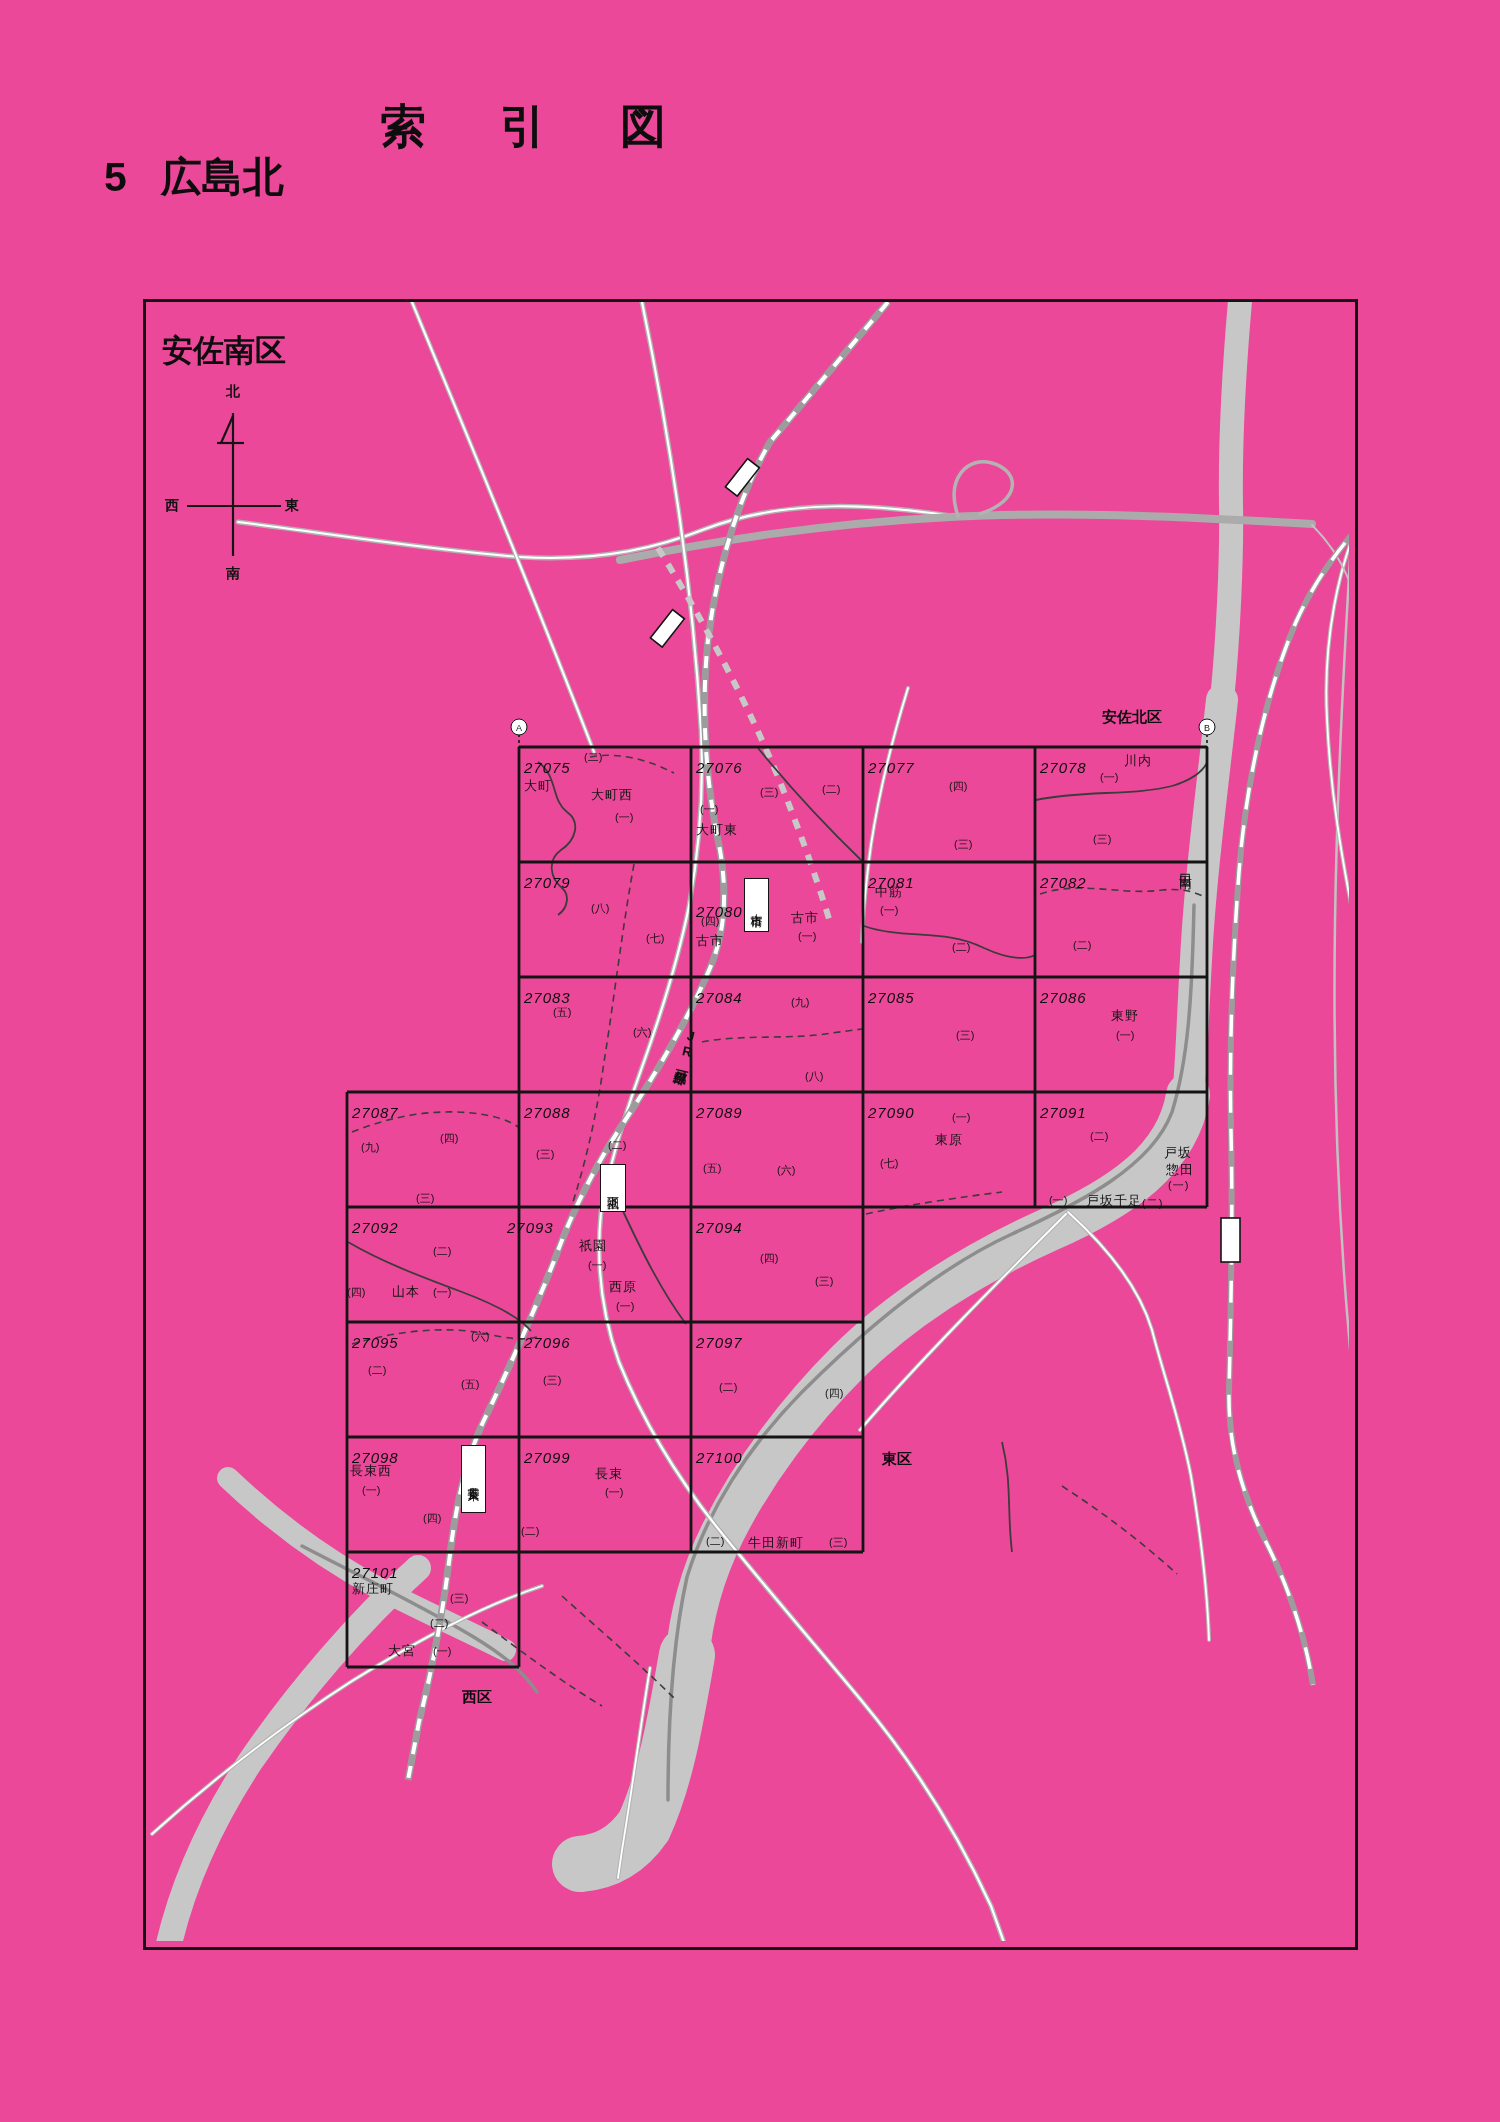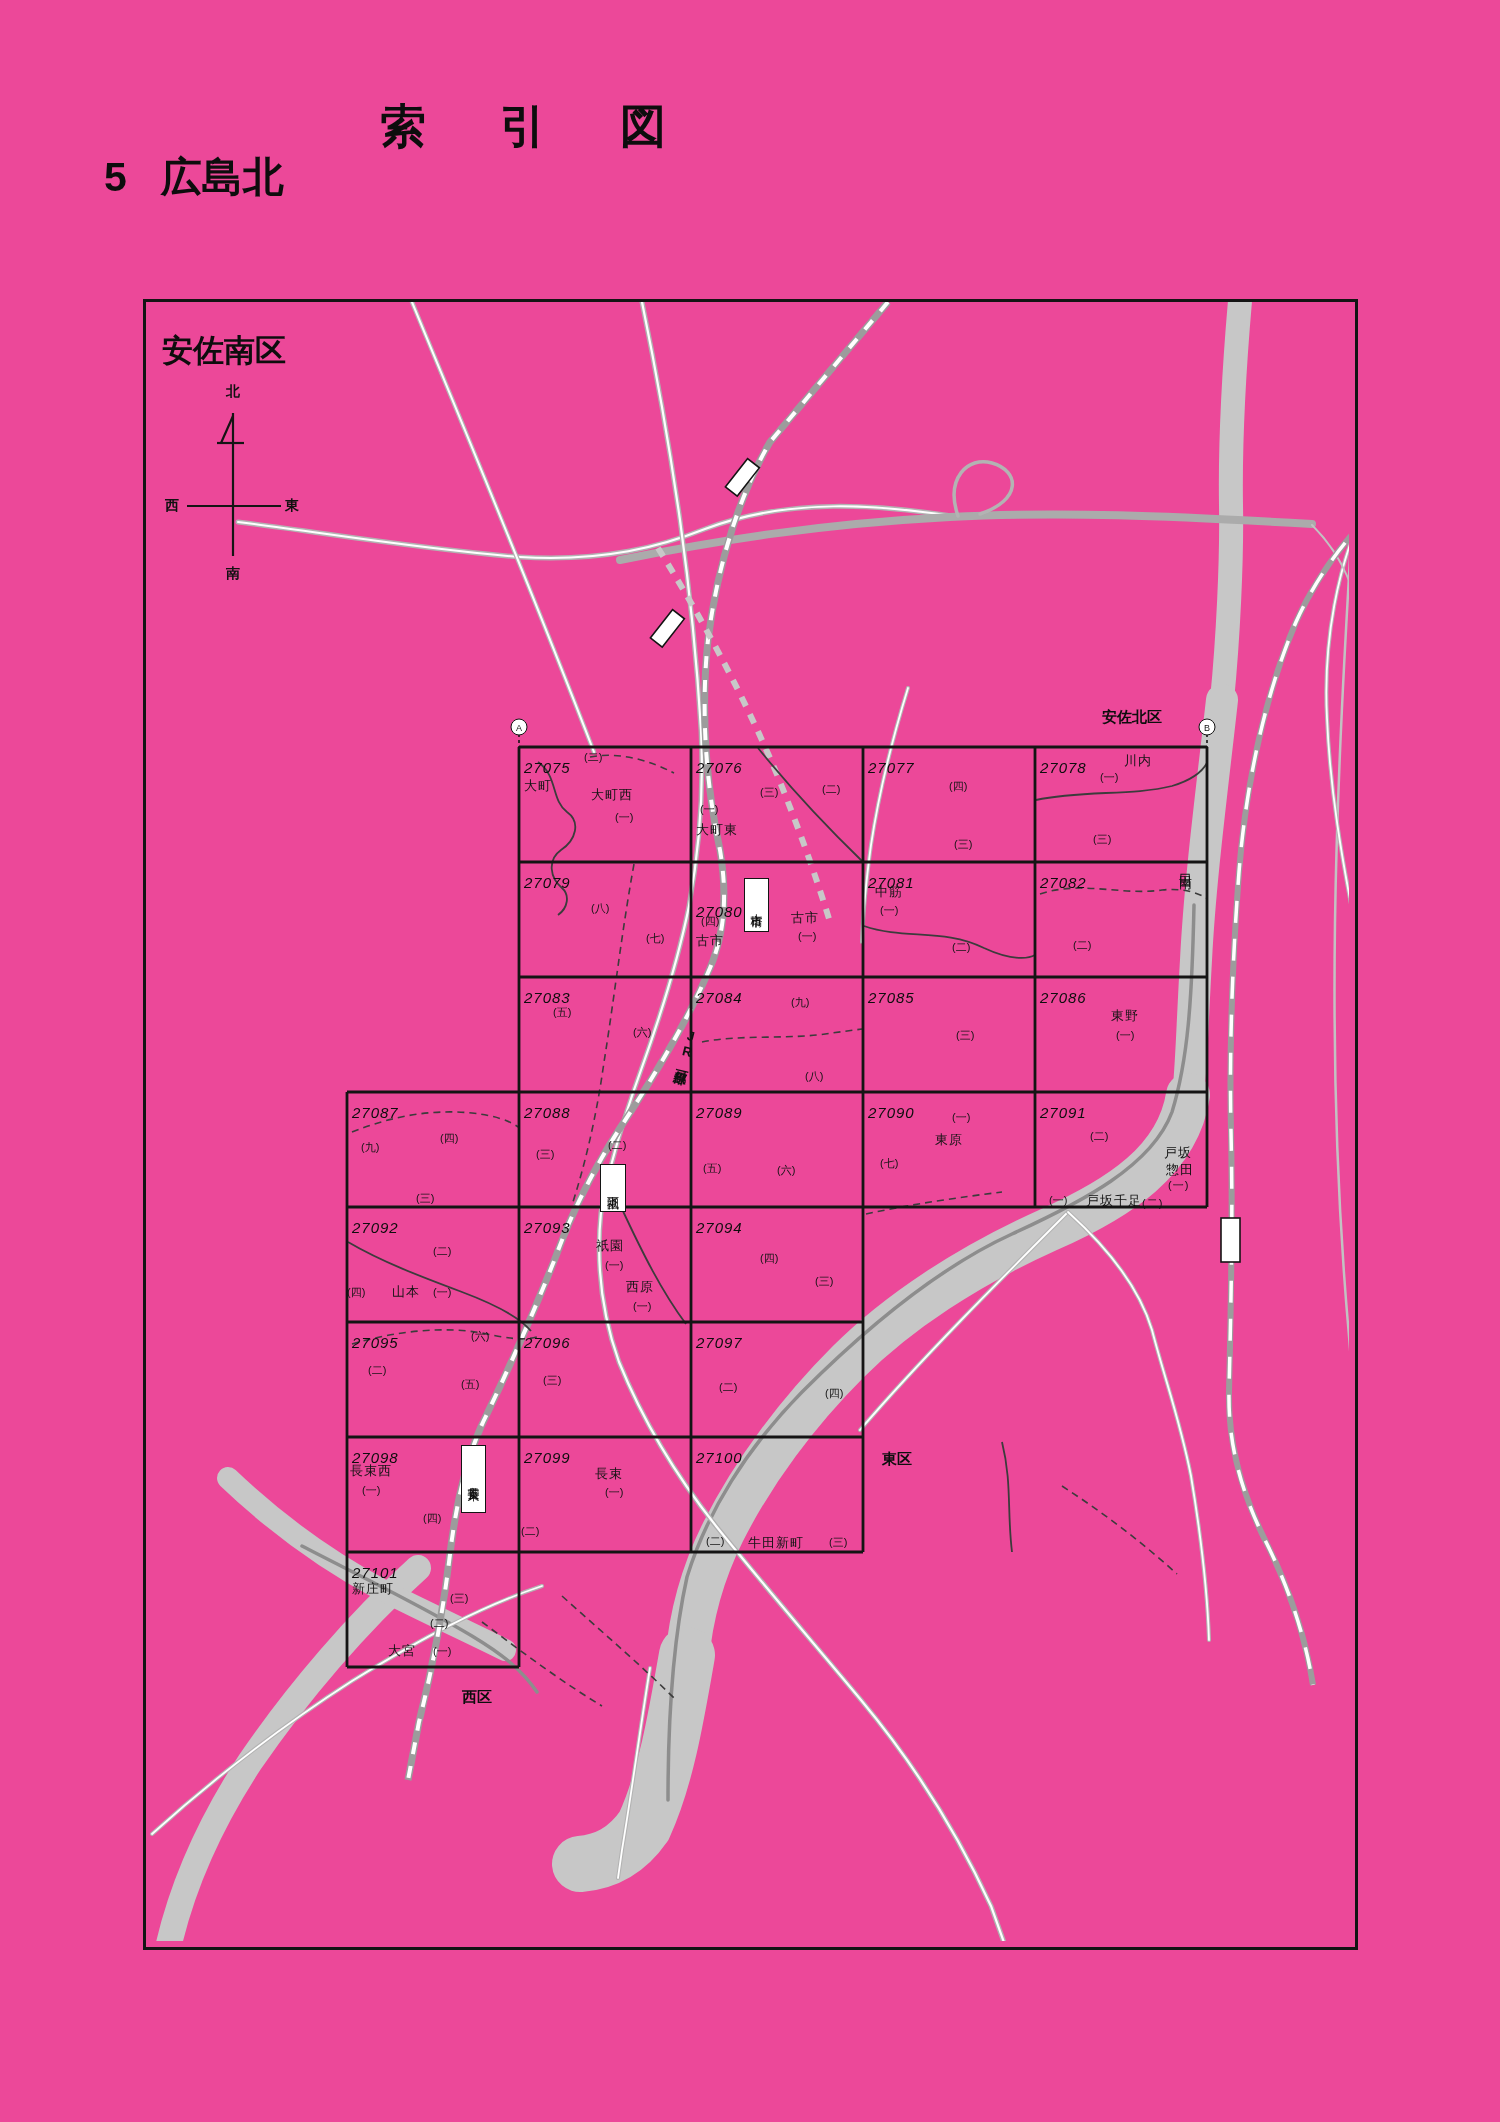--- a/index.html
+++ b/index.html
@@ -257,21 +257,21 @@
         <span class="lbl-p" style="left: 55px; top: 37px;">(二)</span>
         <span class="lbl-p" style="left: 14px; top: 101px;">(一)</span>
       </div>
       <div class="cell" style="left: 347px; top: 1207px; width: 172px; height: 115px; border-radius: 23px;">
         <span class="sheet-num">27092</span>
         <span class="lbl-p" style="left: 86px; top: 37px;">(二)</span>
         <span class="lbl-p" style="left: 0px; top: 78px;">(四)</span>
         <span class="lbl-n" style="left: 45px; top: 76px;">山本</span>
         <span class="lbl-p" style="left: 86px; top: 78px;">(一)</span>
       </div>
-      <div class="cell" style="left: 519px; top: 1207px; width: 172px; height: 136px;">
+      <div class="cell" style="left: 502px; top: 1207px; width: 172px; height: 136px;">
         <span class="sheet-num">27093</span>
         <span class="lbl-n" style="left: 77px; top: 30px;">祇園</span>
         <span class="lbl-p" style="left: 86px; top: 51px;">(一)</span>
         <span class="lbl-n" style="left: 107px; top: 71px;">西原</span>
         <span class="lbl-p" style="left: 114px; top: 92px;">(一)</span>
       </div>
       <div class="cell" style="left: 691px; top: 1207px; width: 172px; height: 115px;">
         <span class="sheet-num">27094</span>
         <span class="lbl-p" style="left: 69px; top: 44px;">(四)</span>
         <span class="lbl-p" style="left: 124px; top: 67px;">(三)</span>

